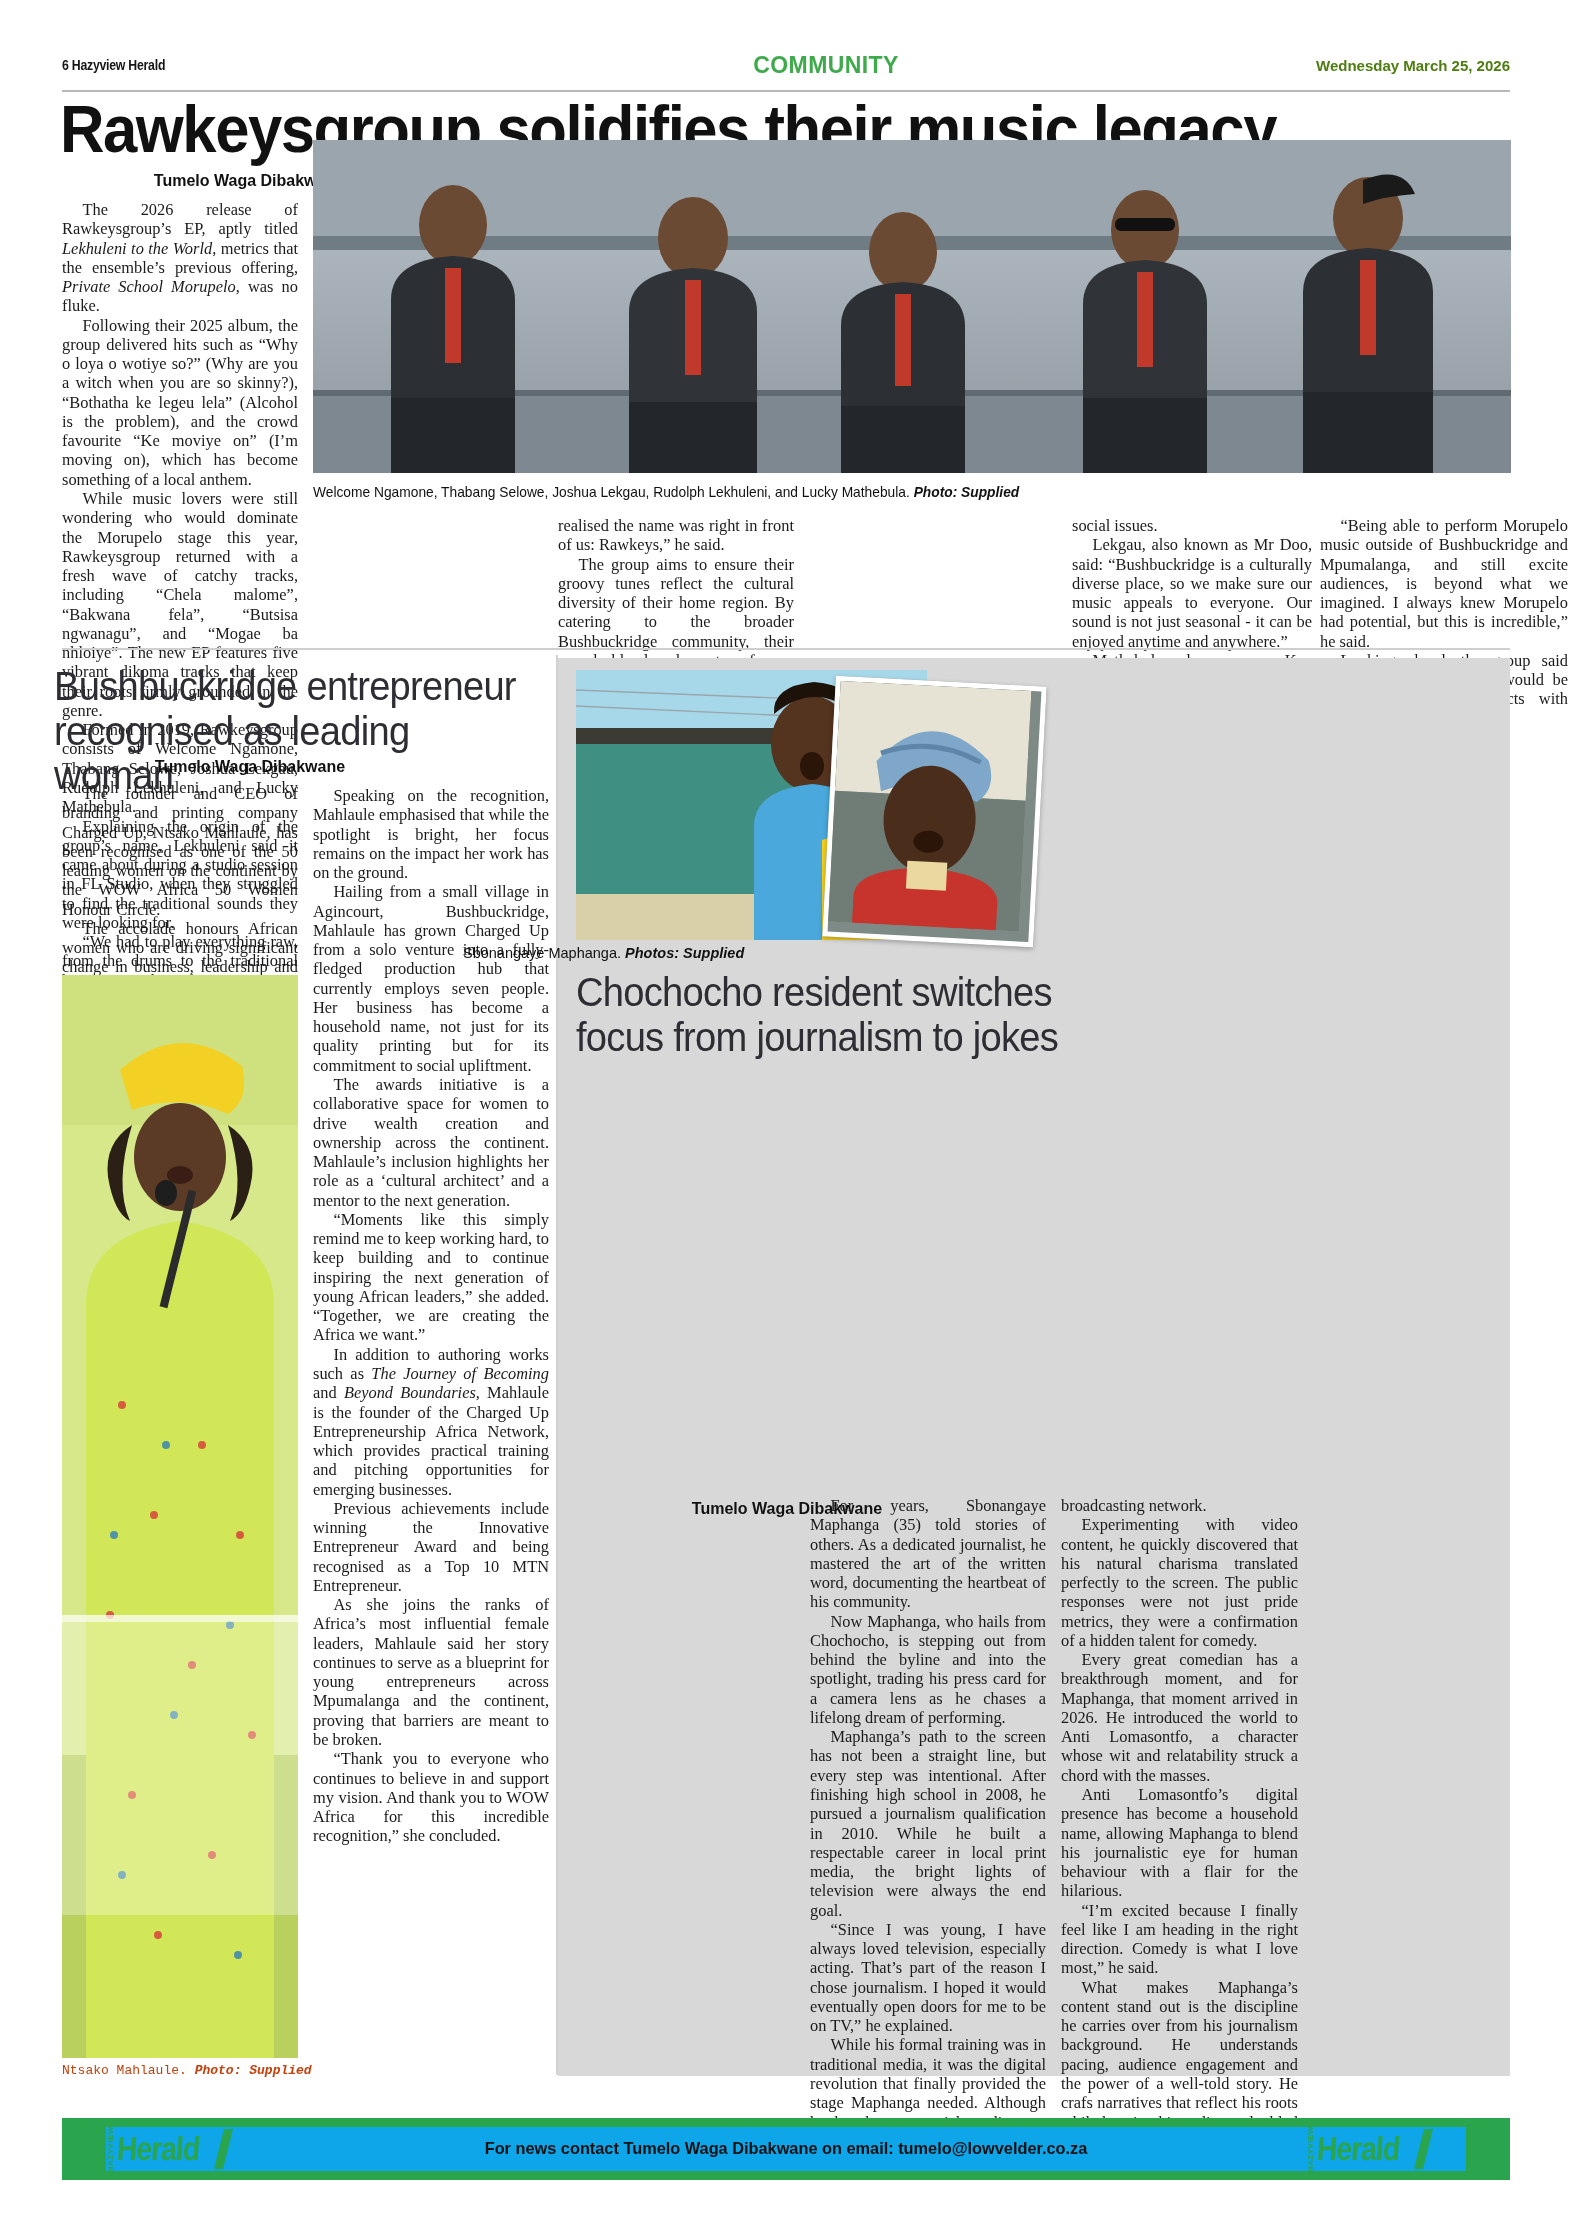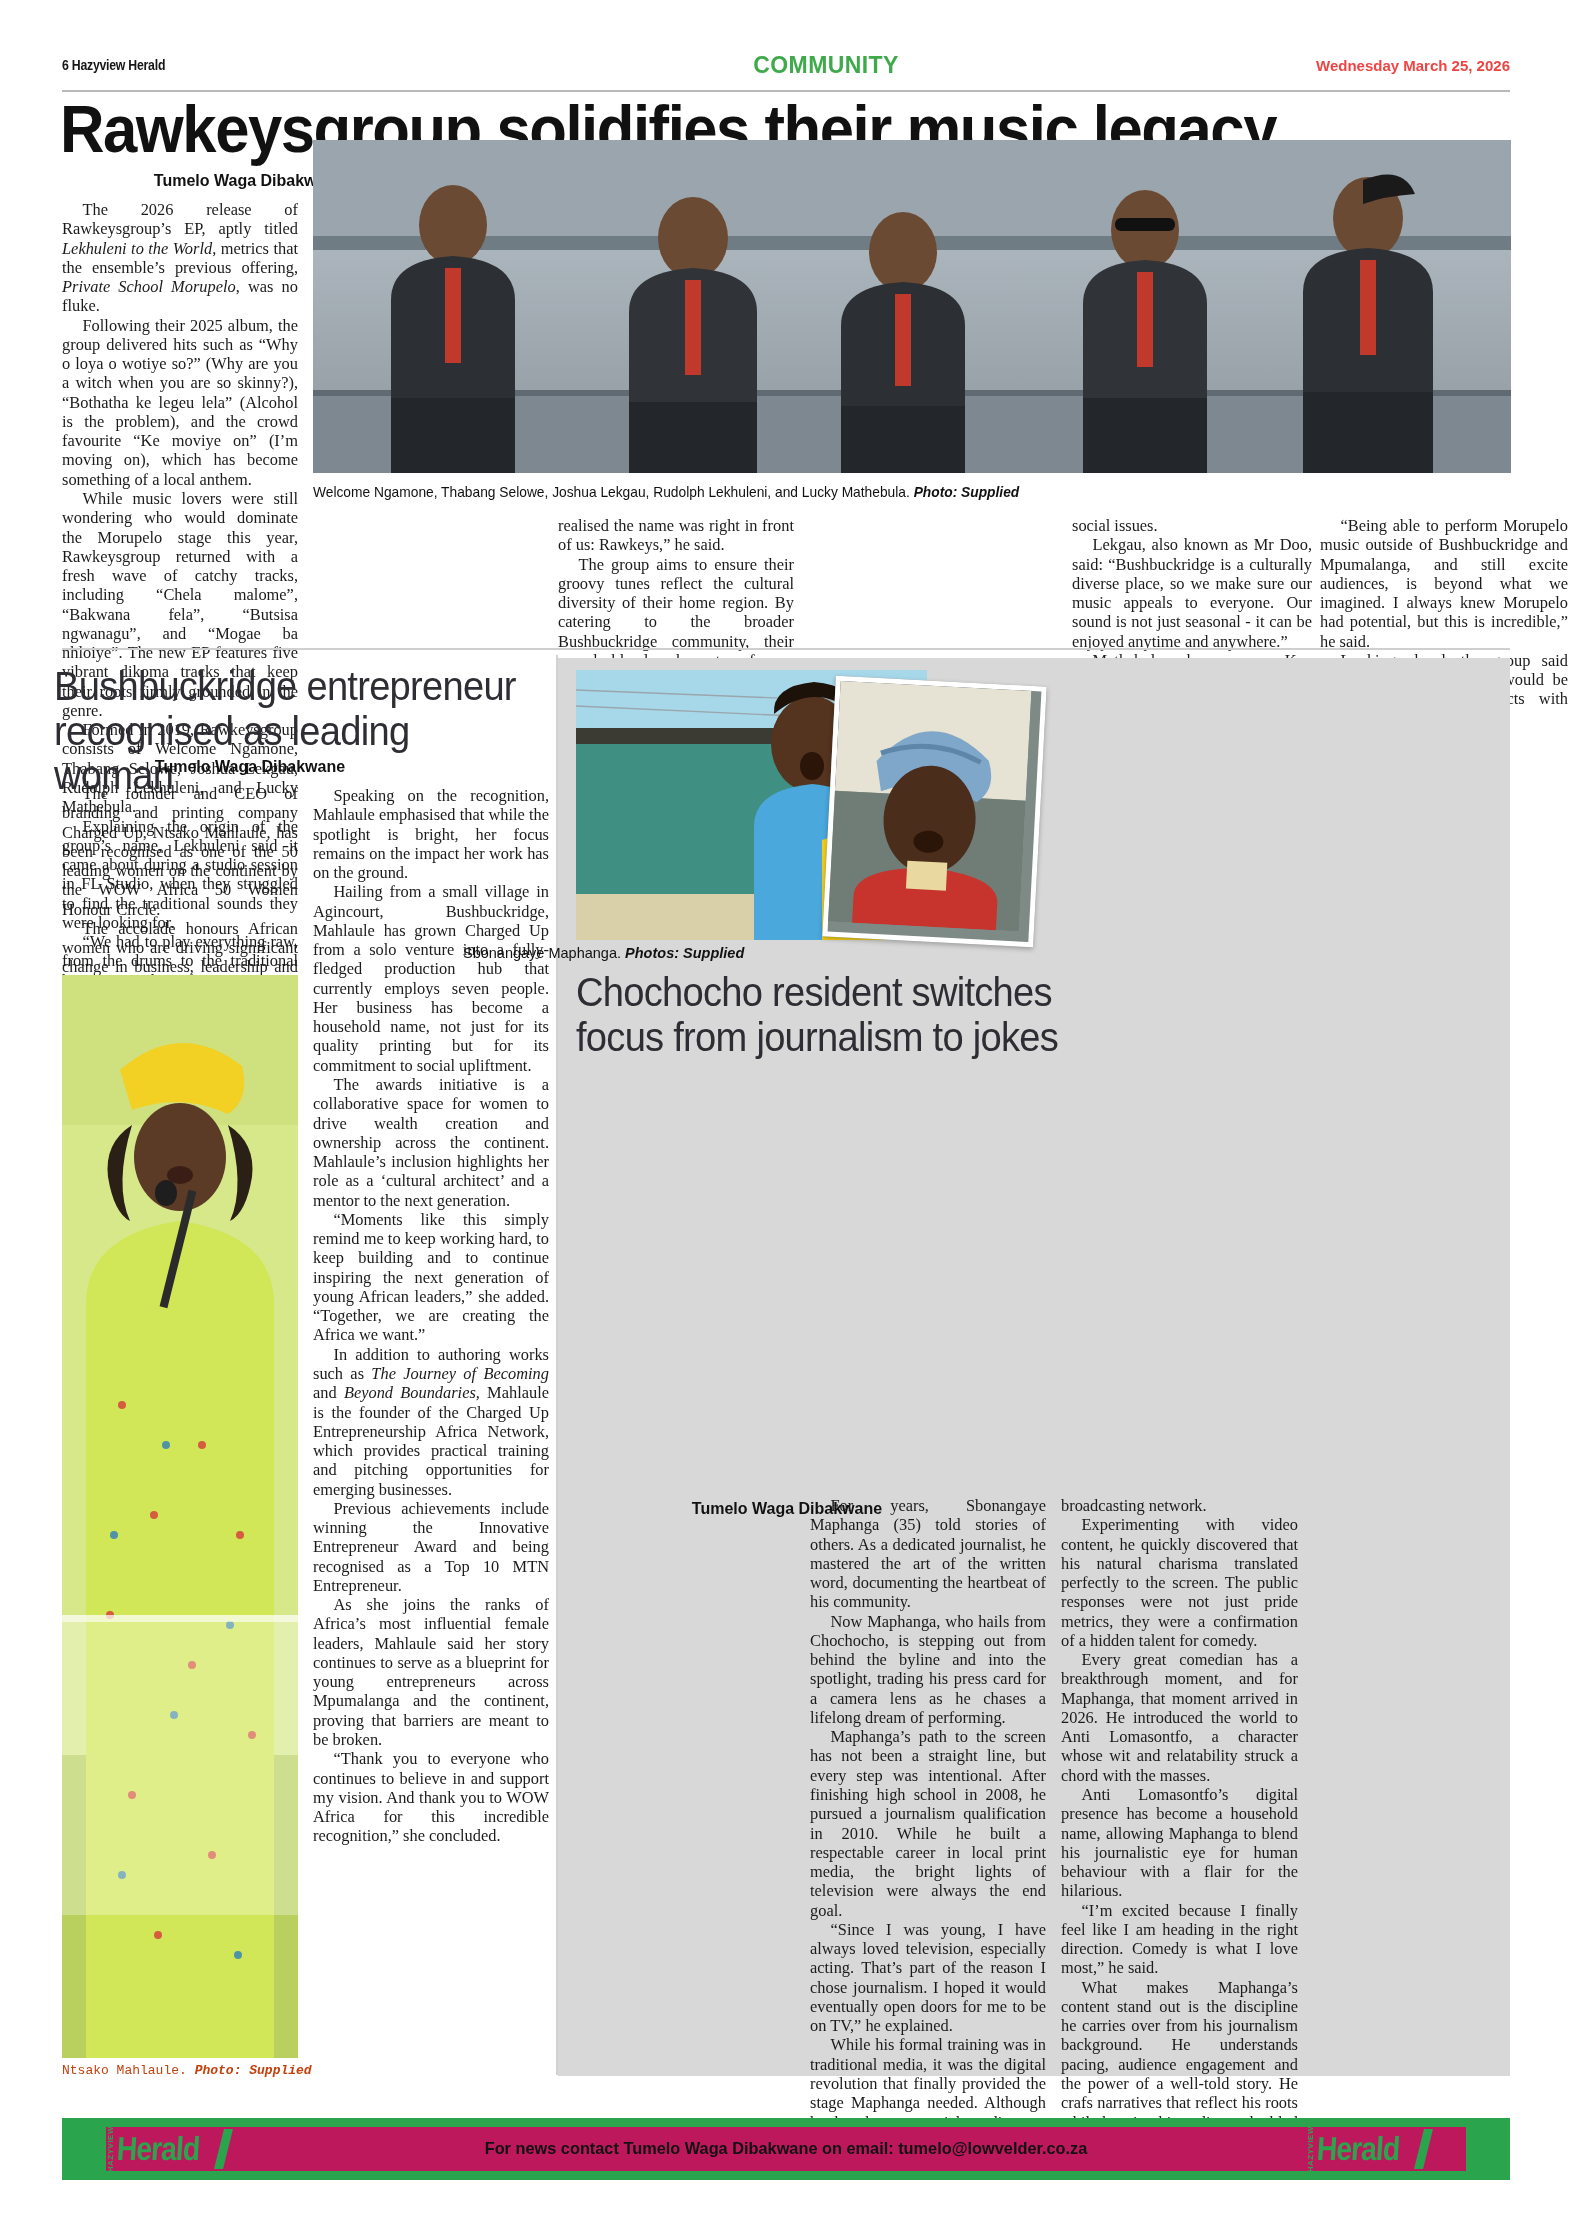--- a/index.html
+++ b/index.html
@@ -18,21 +18,21 @@
     font-weight:700;font-size:15px;letter-spacing:-0.3px;color:#161616;
     transform:scaleX(0.82);transform-origin:left center;white-space:nowrap;
   }
   .masthead .section{
     position:absolute;left:50%;top:-4px;transform:translateX(-50%);
     font-family:"Liberation Sans",sans-serif;font-weight:700;font-size:23px;
     letter-spacing:0.4px;color:#3faa4b;white-space:nowrap;margin-left:40px;
   }
   .masthead .date{
     position:absolute;right:0;top:1px;font-family:"Liberation Sans",sans-serif;
-    font-weight:700;font-size:15px;color:#ef4444;white-space:nowrap;
+    font-weight:700;font-size:15px;color:#4d7c0f;white-space:nowrap;
   }
   .rule-top{position:absolute;left:62px;top:90px;width:1448px;height:2px;background:#b9b9b9;}
 
   
   .headline-1{
     position:absolute;left:60px;top:96px;width:1460px;
     font-family:"Liberation Sans",sans-serif;font-weight:700;
     font-size:67px;line-height:0.98;letter-spacing:-1.6px;color:#111;
     transform:scaleX(0.92);transform-origin:left top;white-space:nowrap;
   }
@@ -129,21 +129,21 @@
   .a3-c{position:absolute;font-size:16.4px;line-height:1.175;text-align:justify;}
   .a3-c1{left:810px;top:1496px;width:236px;}
   .a3-c2{left:1061px;top:1496px;width:237px;}
 
   
   .footer{
     position:absolute;left:62px;top:2118px;width:1448px;height:62px;
     background:#2ba44e;
   }
   .footer-inner{
-    position:absolute;left:44px;top:9px;width:1360px;height:44px;background:#be185d;
+    position:absolute;left:44px;top:9px;width:1360px;height:44px;background:#0ea5e9;
   }
   .footer-text{
     position:absolute;left:0;top:0;width:100%;height:44px;
     display:flex;align-items:center;justify-content:center;
     font-family:"Liberation Sans",sans-serif;font-weight:700;font-size:17px;
     color:#111;transform:scaleX(0.96);
   }
   .logo-box{position:absolute;top:9px;height:44px;width:160px;display:flex;align-items:center;}
   .logo-left{left:44px;}
   .logo-right{left:1244px;}

